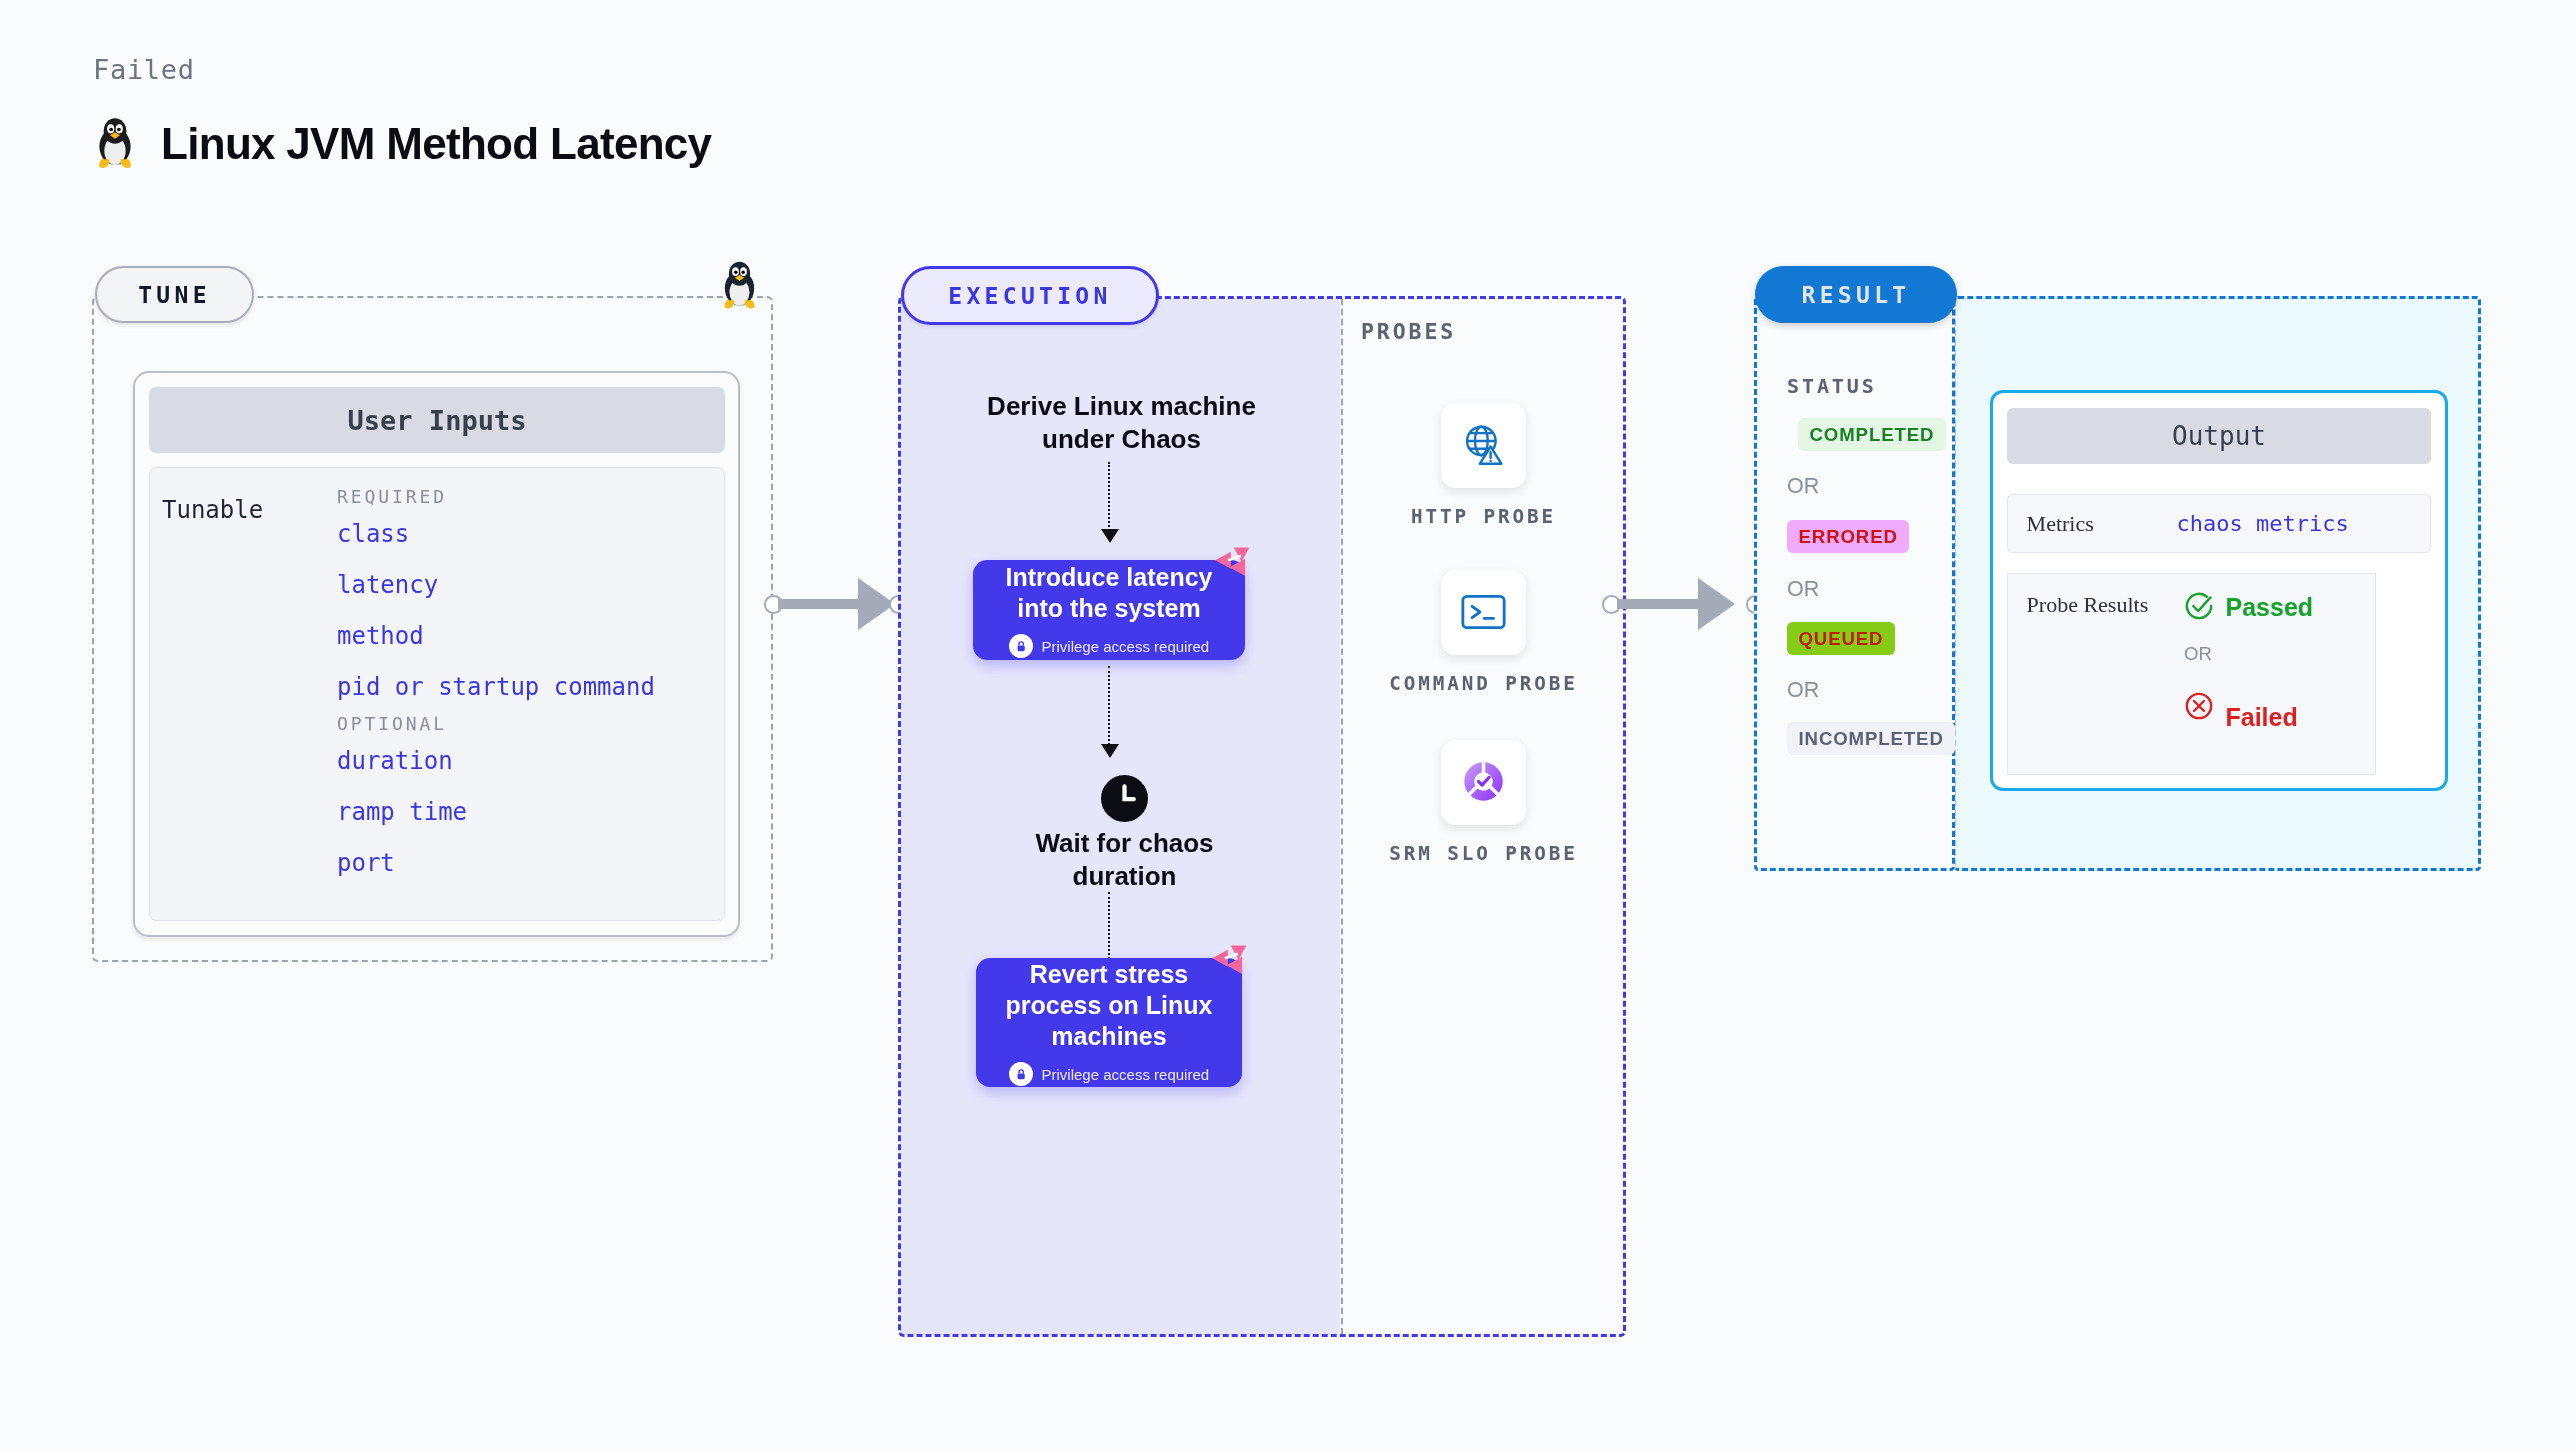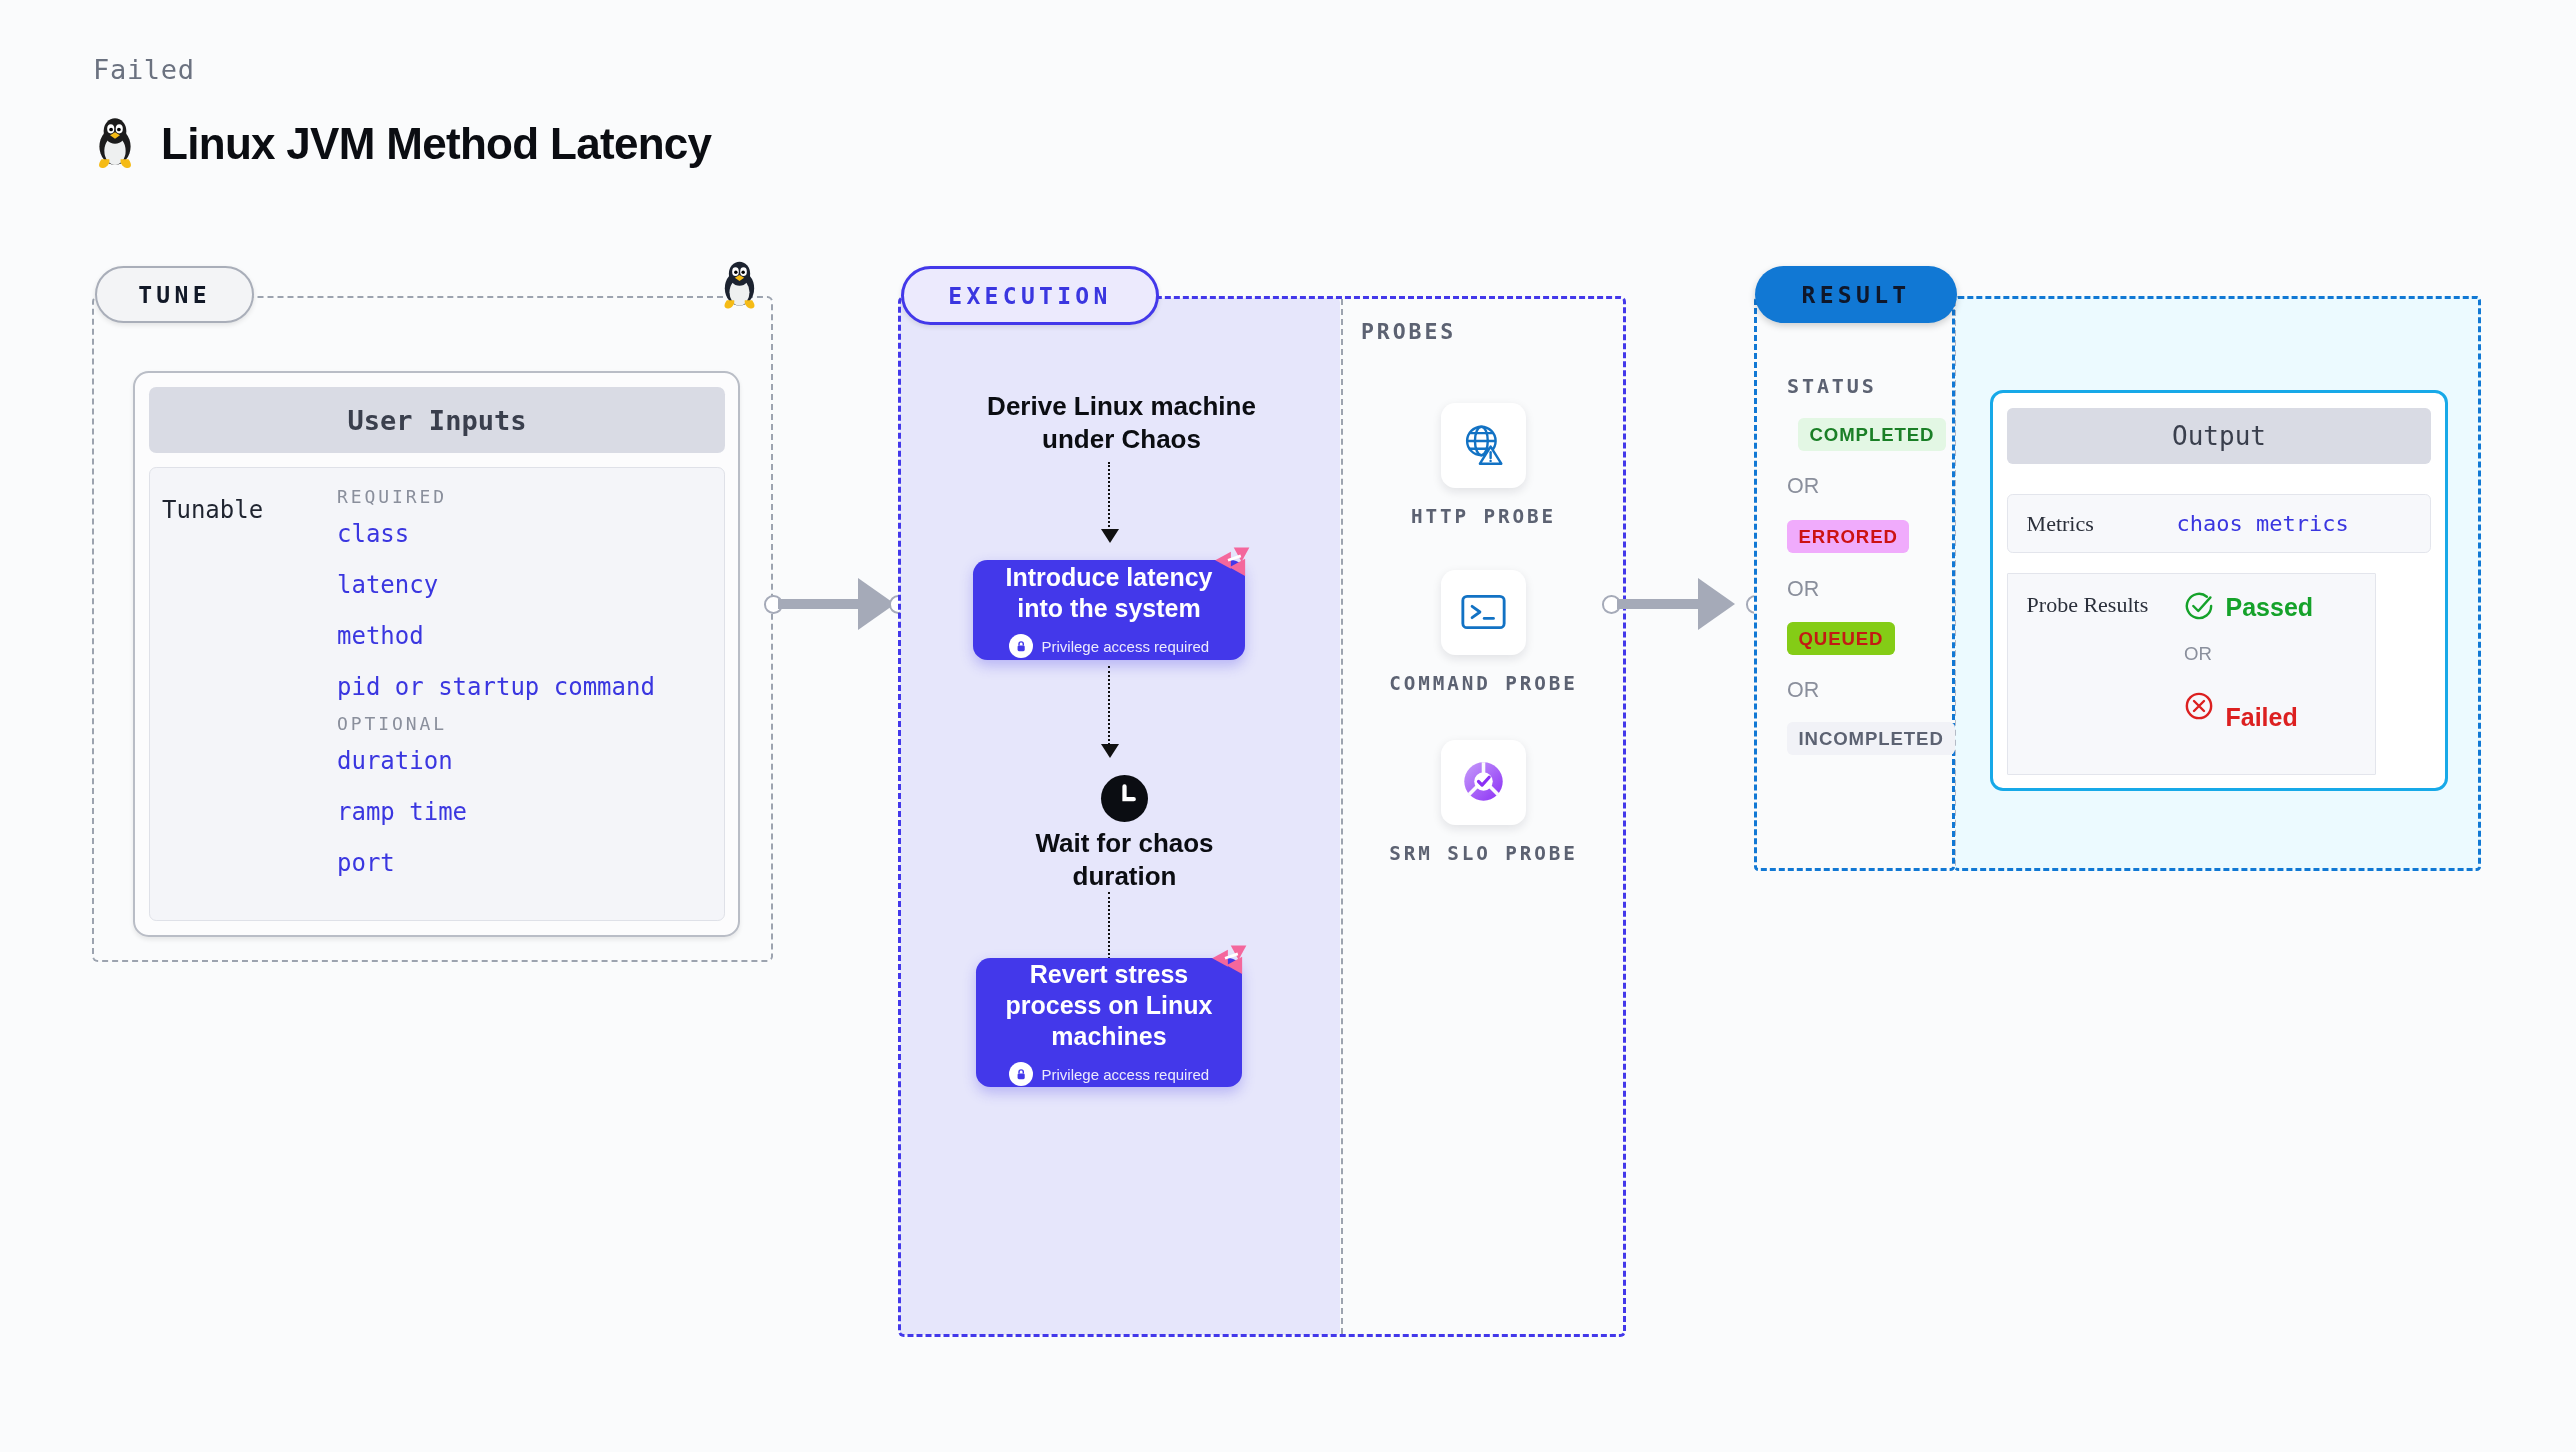--- a/index.html
+++ b/index.html
@@ -123,21 +123,21 @@
     font-family:"DejaVu Sans Mono", monospace;font-size:19.3px;letter-spacing:2.9px;
     color:#5c6272;font-weight:bold;line-height:1.3;
   }
 
   
   #result-status-frame{left:1754px;top:296px;width:201px;height:575px;
       border:3.6px dashed #1178d4;background:#fafbfc;border-radius:4.3px;}
   #result-out-frame{left:1954px;top:296px;width:527px;height:575px;
       border:3.6px dashed #1178d4;border-left:2.1px dashed #b4bac6;background:#ecfaff;border-radius:4.3px;}
   #result-pill{left:1755px;top:266px;width:202px;height:57px;
-      background:#1178d4;border:0;color:#0f172a;font-size:23px;
+      background:#1178d4;border:0;color:#e5e5e5;font-size:23px;
       box-shadow:0 2.9px 7.2px rgba(0,0,0,.18);}
 
   #status-label{
     position:absolute;left:1787px;top:374px;
     font-family:"DejaVu Sans Mono", monospace;font-size:20px;letter-spacing:2.9px;
     color:#5c6272;font-weight:bold;
   }
   .status-badge{
     position:absolute;border-radius:5.7px;display:flex;align-items:center;justify-content:center;
     font-size:18.6px;font-weight:bold;letter-spacing:0.9px;padding:0 11.5px;height:33px;

